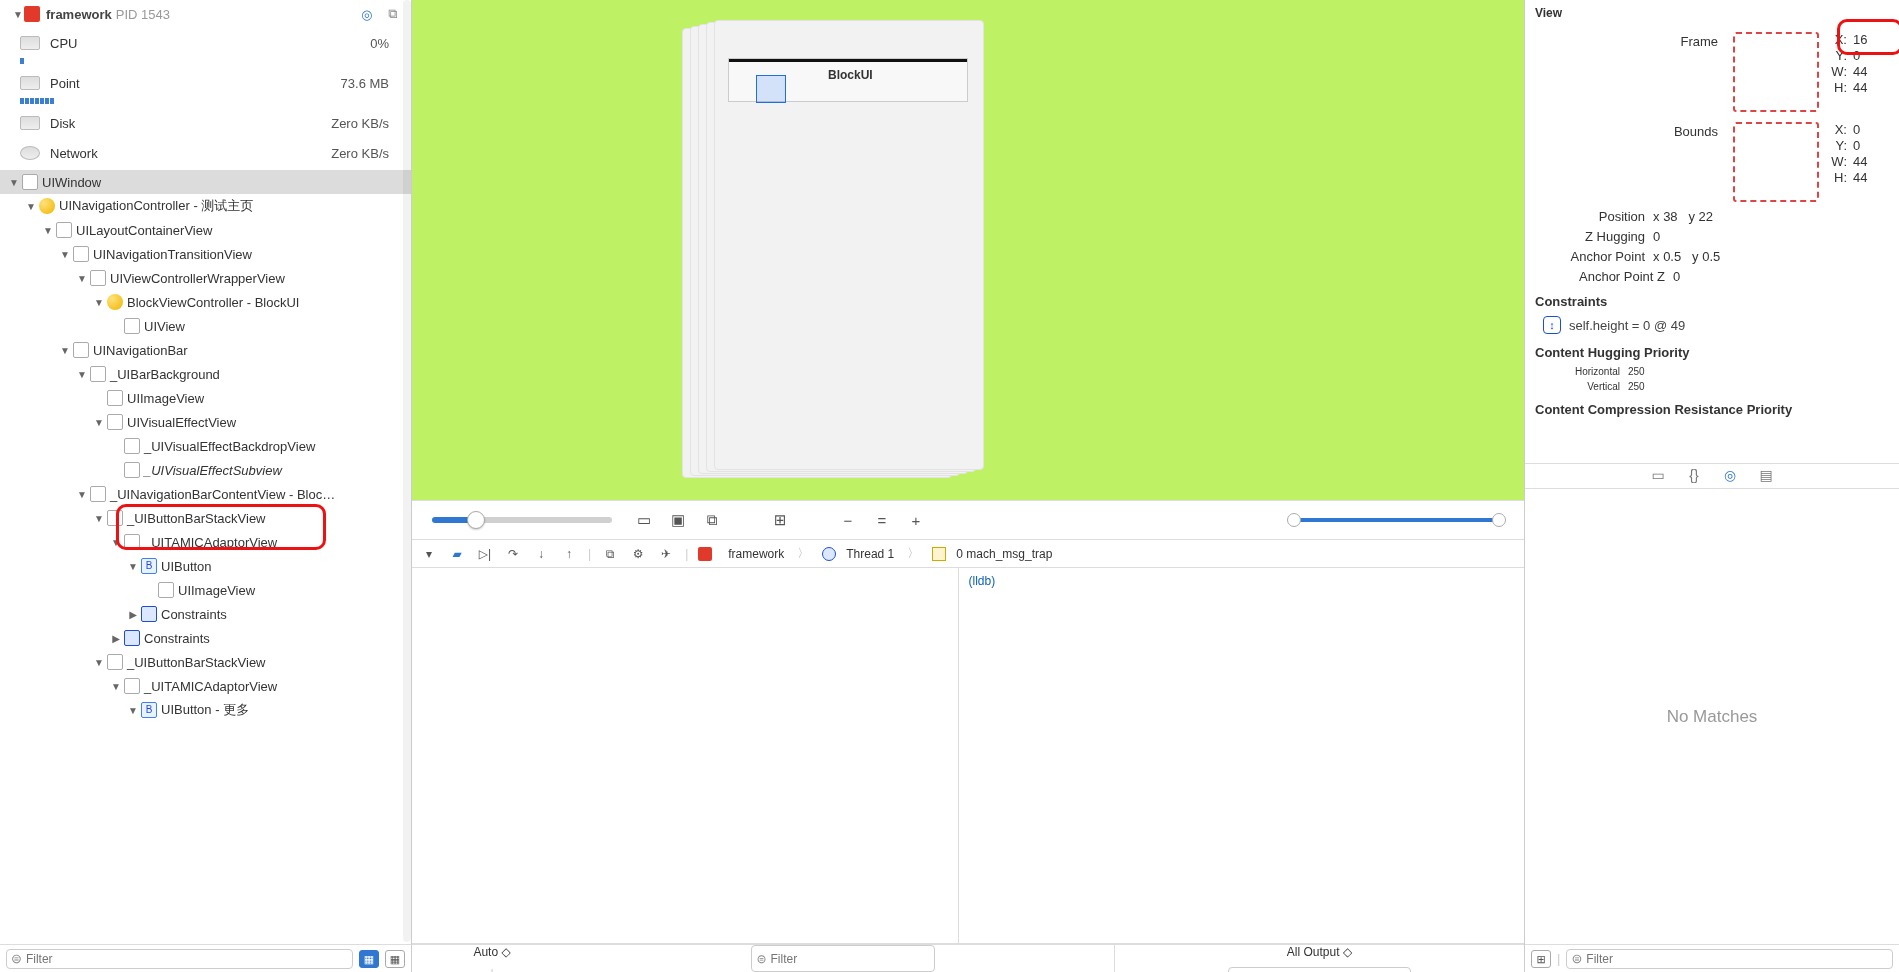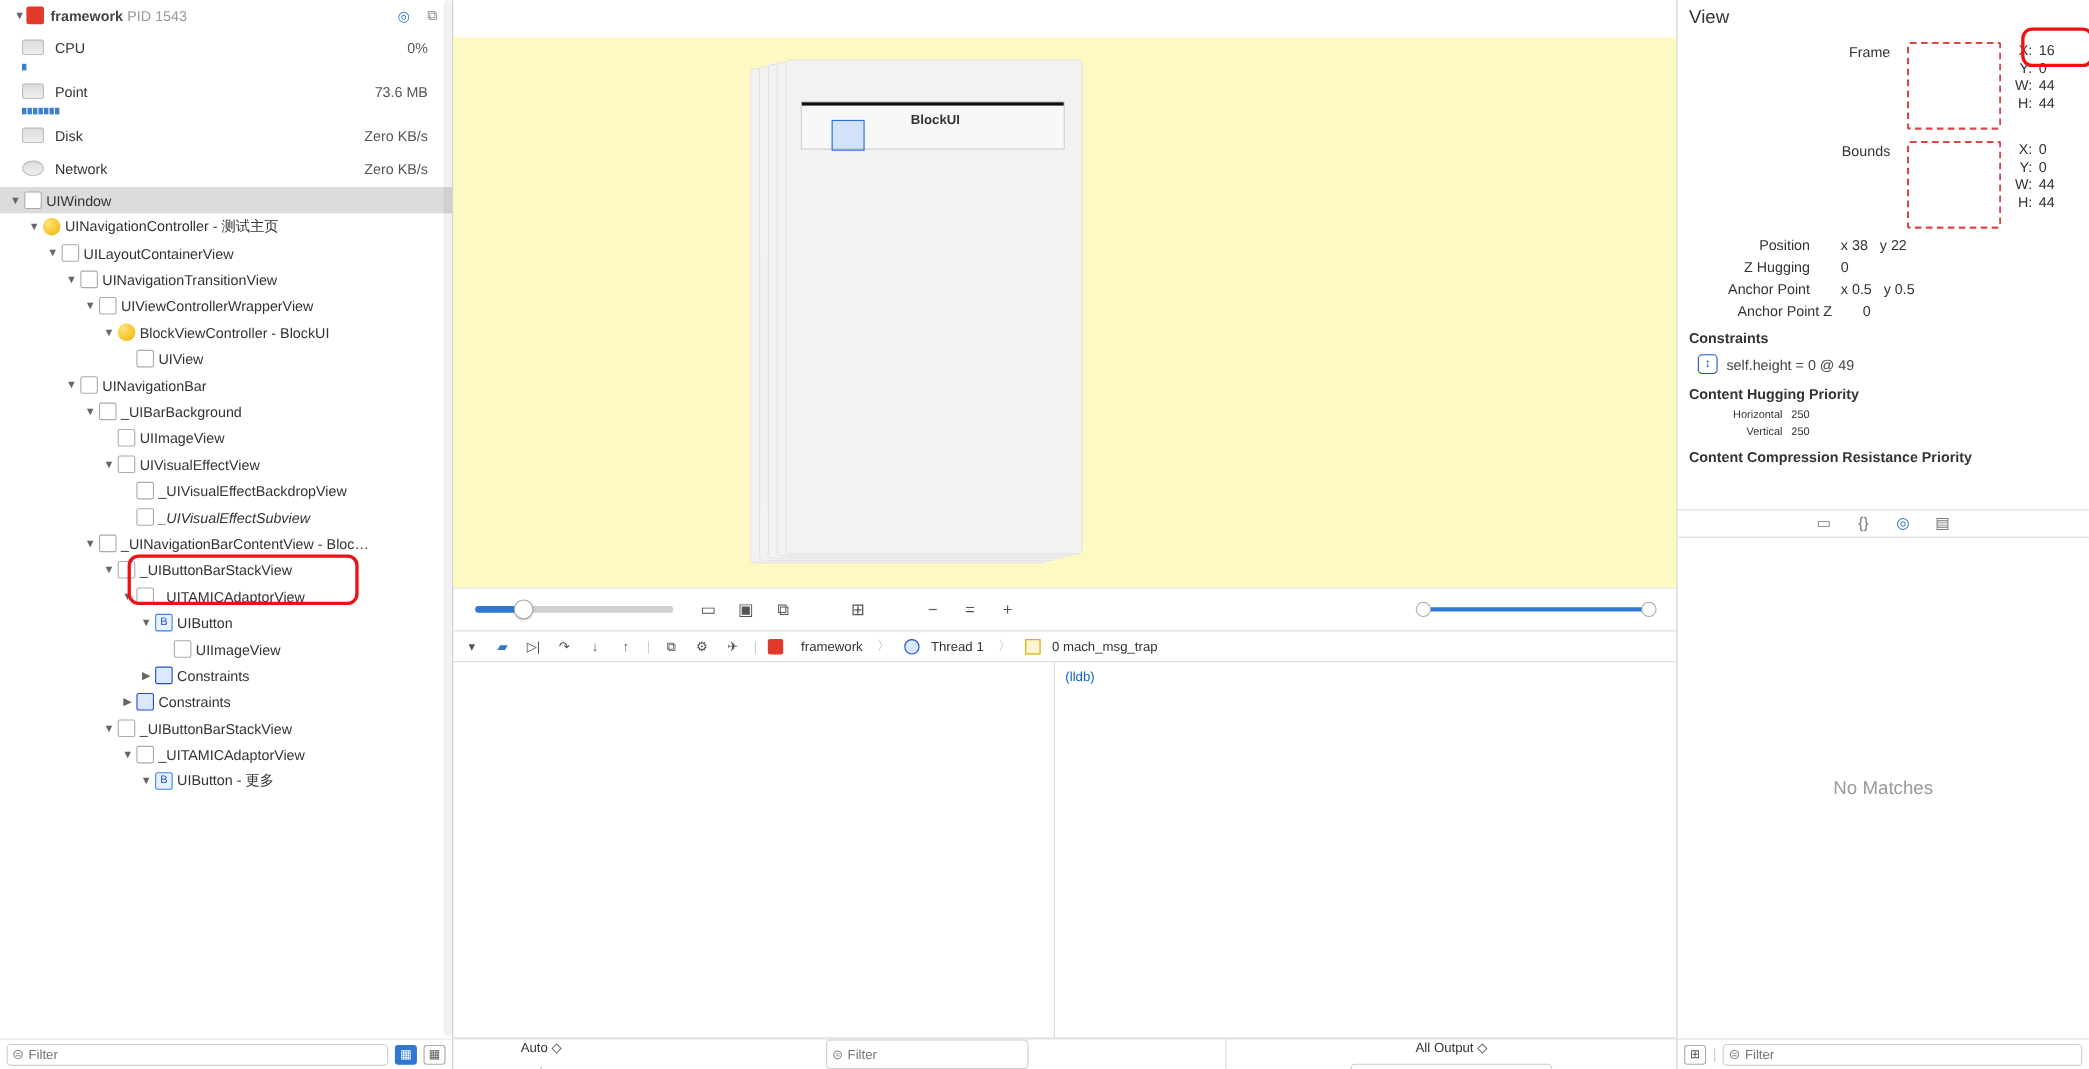--- a/index.html
+++ b/index.html
@@ -21,21 +21,21 @@
 .tree-row { display: flex; align-items: center; height: 24px; padding-left: 8px; cursor: default; white-space: nowrap; }
 .tree-row.sel { background: #dcdcdc; }
 .discl { width: 12px; height: 12px; display: inline-flex; align-items: center; justify-content: center; color: #666; font-size: 10px; }
 .vicon { width: 16px; height: 16px; border: 1px solid #aaa; border-radius: 2px; margin: 0 4px 0 2px; background: #fff; flex-shrink: 0; }
 .vicon.yellow-circ { border: none; border-radius: 50%; background: radial-gradient(circle at 30% 30%, #ffe27a, #f0b400); }
 .vicon.btn-b { border-color: #3b82f6; background: #eaf2ff; color: #1d4ed8; font-size: 10px; text-align: center; line-height: 14px; }
 .vicon.con-b { border-color: #1d4ed8; background: #dce8ff; }
 .tree-label { font-size: 13px; color: #333; }
 .red-ann { position: absolute; border: 3px solid #e11; border-radius: 10px; pointer-events: none; }
 #center-pane { flex: 1; display: flex; flex-direction: column; border-right: 1px solid #ccc; min-width: 0; }
-#canvas-area { flex: 0 0 500px; position: relative; overflow: hidden; background: #fef9c3; margin-top: 34px; }
+#canvas-area { flex: 0 0 500px; position: relative; overflow: hidden; background: #bef264; }
 .stack3d { position: absolute; top: 20px; left: 270px; }
 .layer { position: absolute; background: #f2f2f2; border: 1px solid #e3e3e3; width: 270px; height: 450px; border-radius: 4px; }
 .nav-lab { position: absolute; top: 26px; left: 350px; font-size: 11px; color: #777; }
 .nav-dot { width: 8px; height: 8px; border-radius: 50%; background: #f0b400; display: inline-block; vertical-align: middle; margin-right: 2px; }
 .nav-bar { position: absolute; top: 58px; left: 316px; width: 240px; height: 44px; background: #f8f8f8; border: 1px solid #ccc; }
 .nav-bar-top { position: absolute; top: 0; left: 0; right: 0; height: 3px; background: #111; }
 .blockui-lab { position: absolute; top: 68px; left: 416px; font-size: 12px; font-weight: bold; color: #333; }
 .sel-blue { position: absolute; top: 75px; left: 344px; width: 30px; height: 28px; background: rgba(0, 100, 255, 0.15); border: 1px solid #2070e0; }
 #canvas-tools { height: 40px; border-top: 1px solid #ddd; border-bottom: 1px solid #ddd; display: flex; align-items: center; padding: 0 12px; gap: 14px; }
 .zoom-sl { width: 180px; height: 6px; background: linear-gradient(to right, #2f77d0 0%, #2f77d0 22%, #d0d0d0 22%, #d0d0d0 100%); border-radius: 3px; position: relative; margin: 0 8px; }
@@ -51,22 +51,22 @@
 #vars-pane { flex: 1; border-right: 1px solid #ddd; }
 #lldb-pane { flex: 1; padding: 6px 10px; font-family: Menlo, monospace; font-size: 12px; color: #1060c0; }
 #bottom-bars { height: 28px; display: flex; }
 .btm-seg { display: flex; align-items: center; padding: 0 8px; gap: 8px; font-size: 12px; flex-direction: column; }
 .filt-inp { border: none; outline: none; flex: 1; font-size: 12px; padding: 3px 4px; background: transparent; }
 .filt-wrap { display: flex; align-items: center; border: 1px solid #ccc; border-radius: 4px; background: #fff; padding: 0 4px; height: 20px; }
 .tog-btn { width: 20px; height: 18px; border: 1px solid #aaa; border-radius: 3px; font-size: 11px; text-align: center; line-height: 16px; color: #555; cursor: pointer; background: #fff; }
 .tog-btn.active { background: #2f77d0; color: #fff; border-color: #2f77d0; }
 #right-pane { width: 374px; display: flex; flex-direction: column; }
 #insp-body { flex: 1; overflow: auto; position: relative; padding-bottom: 8px; }
-.insp-h { font-weight: normal; padding: 6px 10px; font-size: 17px; }
-.insp-row { display: flex; align-items: center; padding: 0 10px 0 40px; height: 20px; font-size: 13px; gap: 20px; }
+.insp-h { font-weight: bold; padding: 6px 10px; font-size: 12px; }
+.insp-row { display: flex; align-items: center; padding: 0 10px 0 40px; height: 20px; font-size: 13px; }
 .insp-lab { text-align: right; margin-right: 8px; min-width: 80px; }
 .insp-val { }
 .dash-box { width: 86px; height: 80px; border: 2px dashed #d44; border-radius: 3px; flex-shrink: 0; }
 .frame-blk { display: flex; align-items: flex-start; padding: 6px 10px 4px 0; gap: 10px; }
 .frame-blk .lab { text-align: right; flex: 1; padding-right: 5px; padding-top: 2px; }
 .frame-vals { display: flex; flex-direction: column; gap: 1px; min-width: 60px; }
 .fv-line { display: flex; gap: 6px; }
 .fv-k { width: 18px; text-align: right; }
 .insp-sec { font-weight: bold; padding: 8px 10px 4px; font-size: 13px; }
 .con-item { display: flex; align-items: center; gap: 8px; padding: 3px 10px 3px 18px; }

